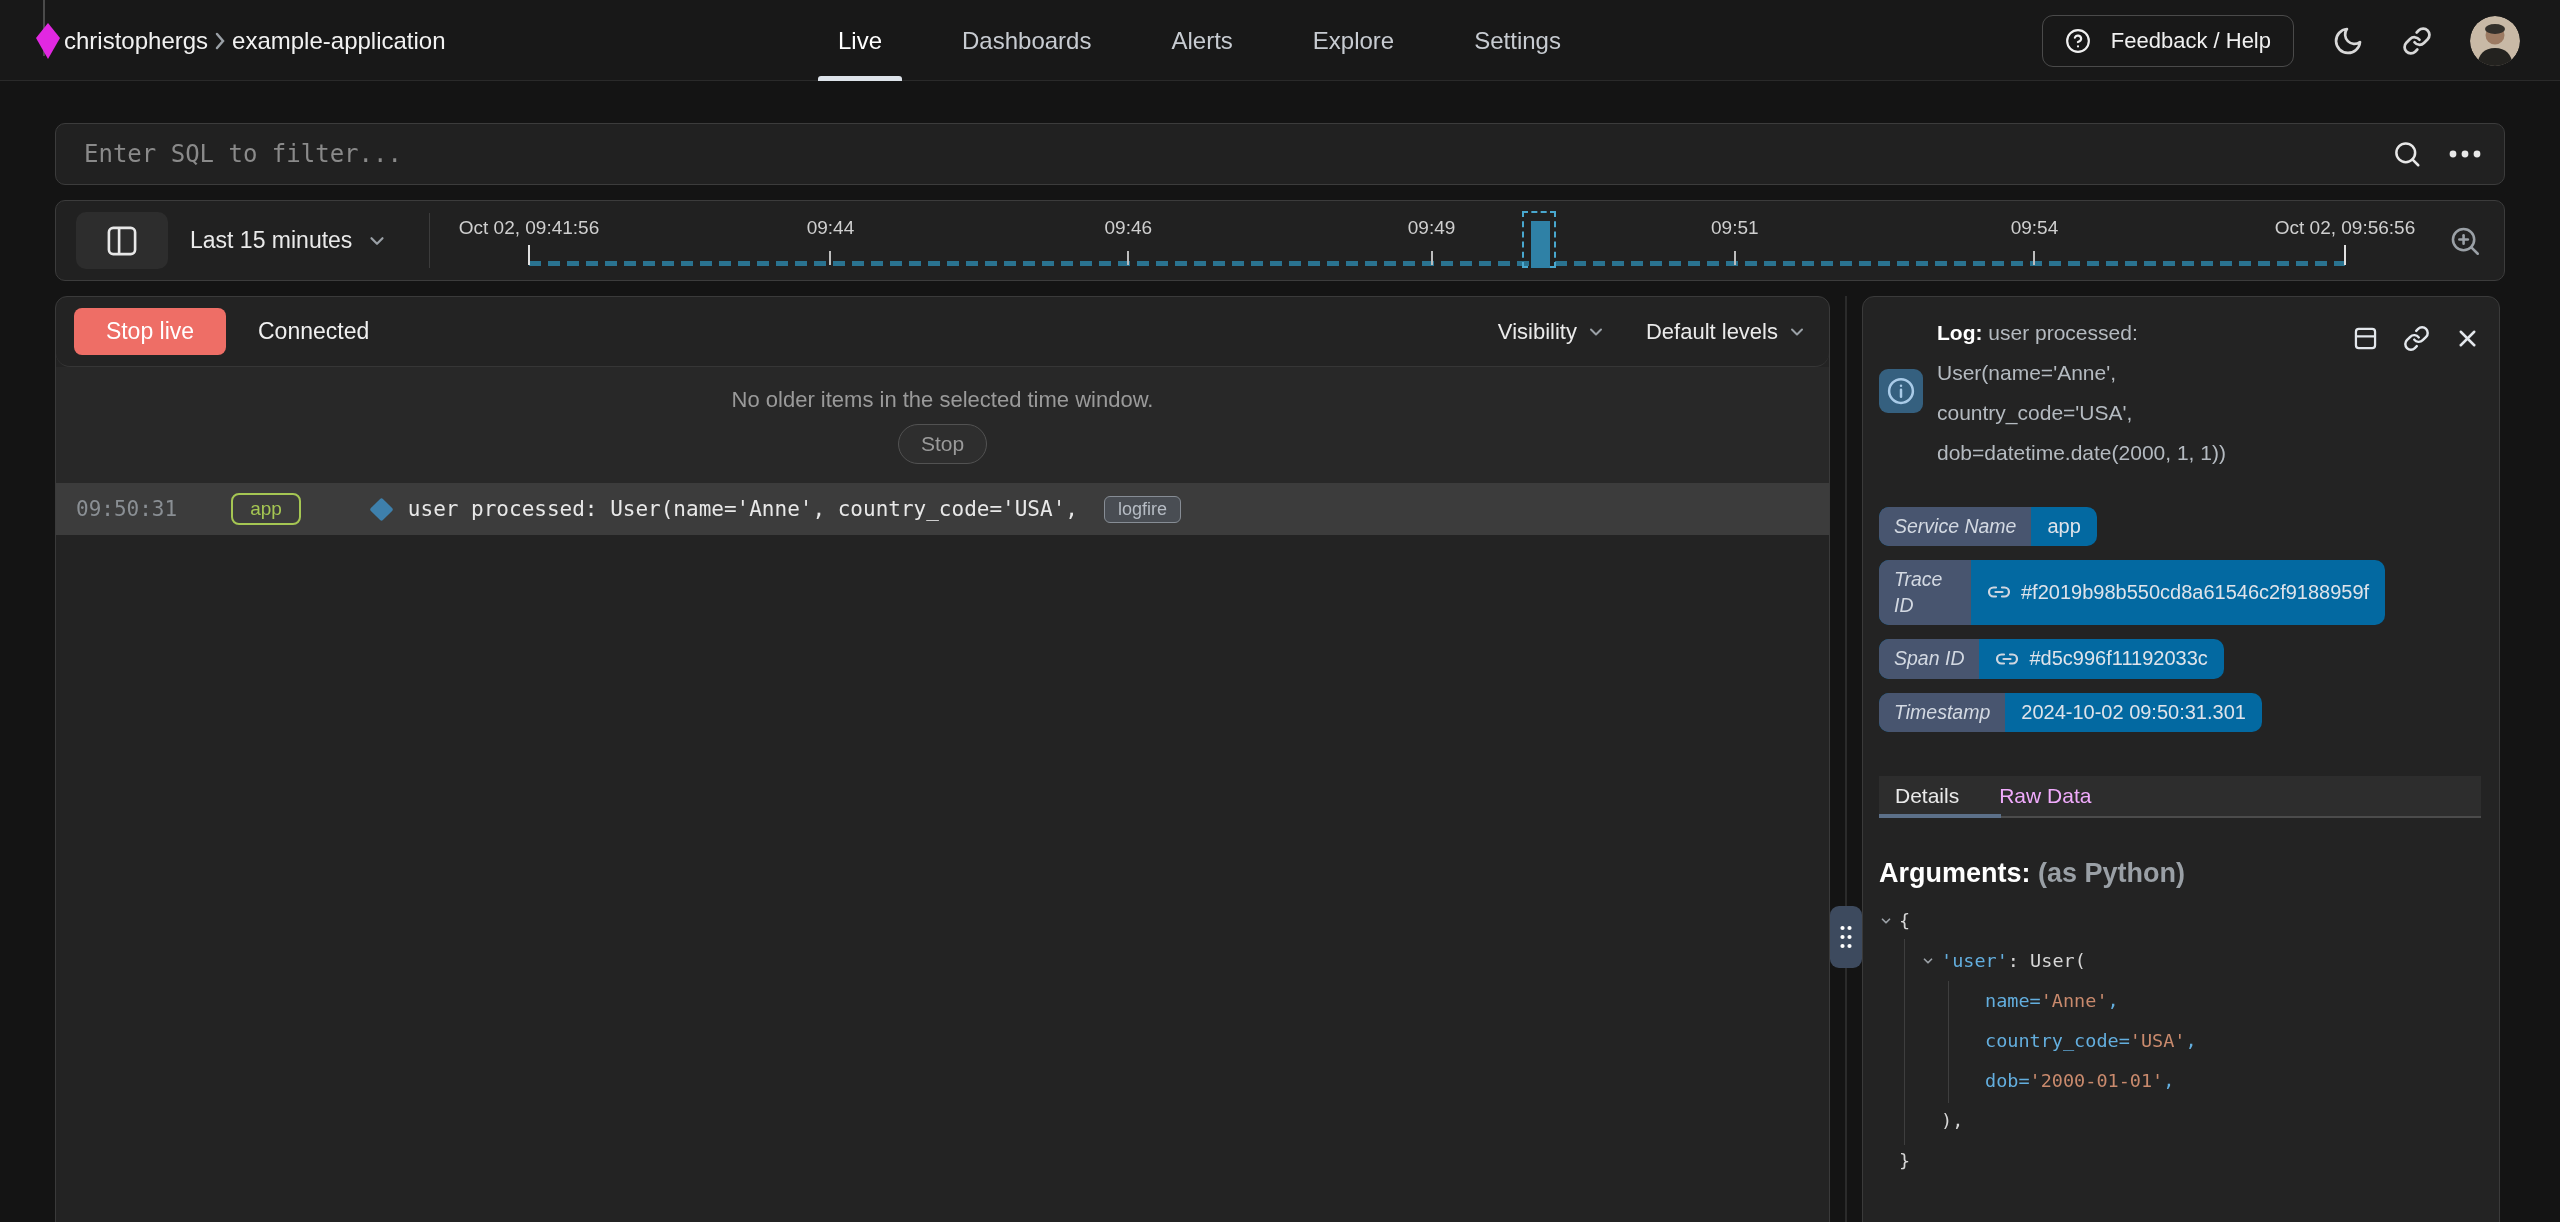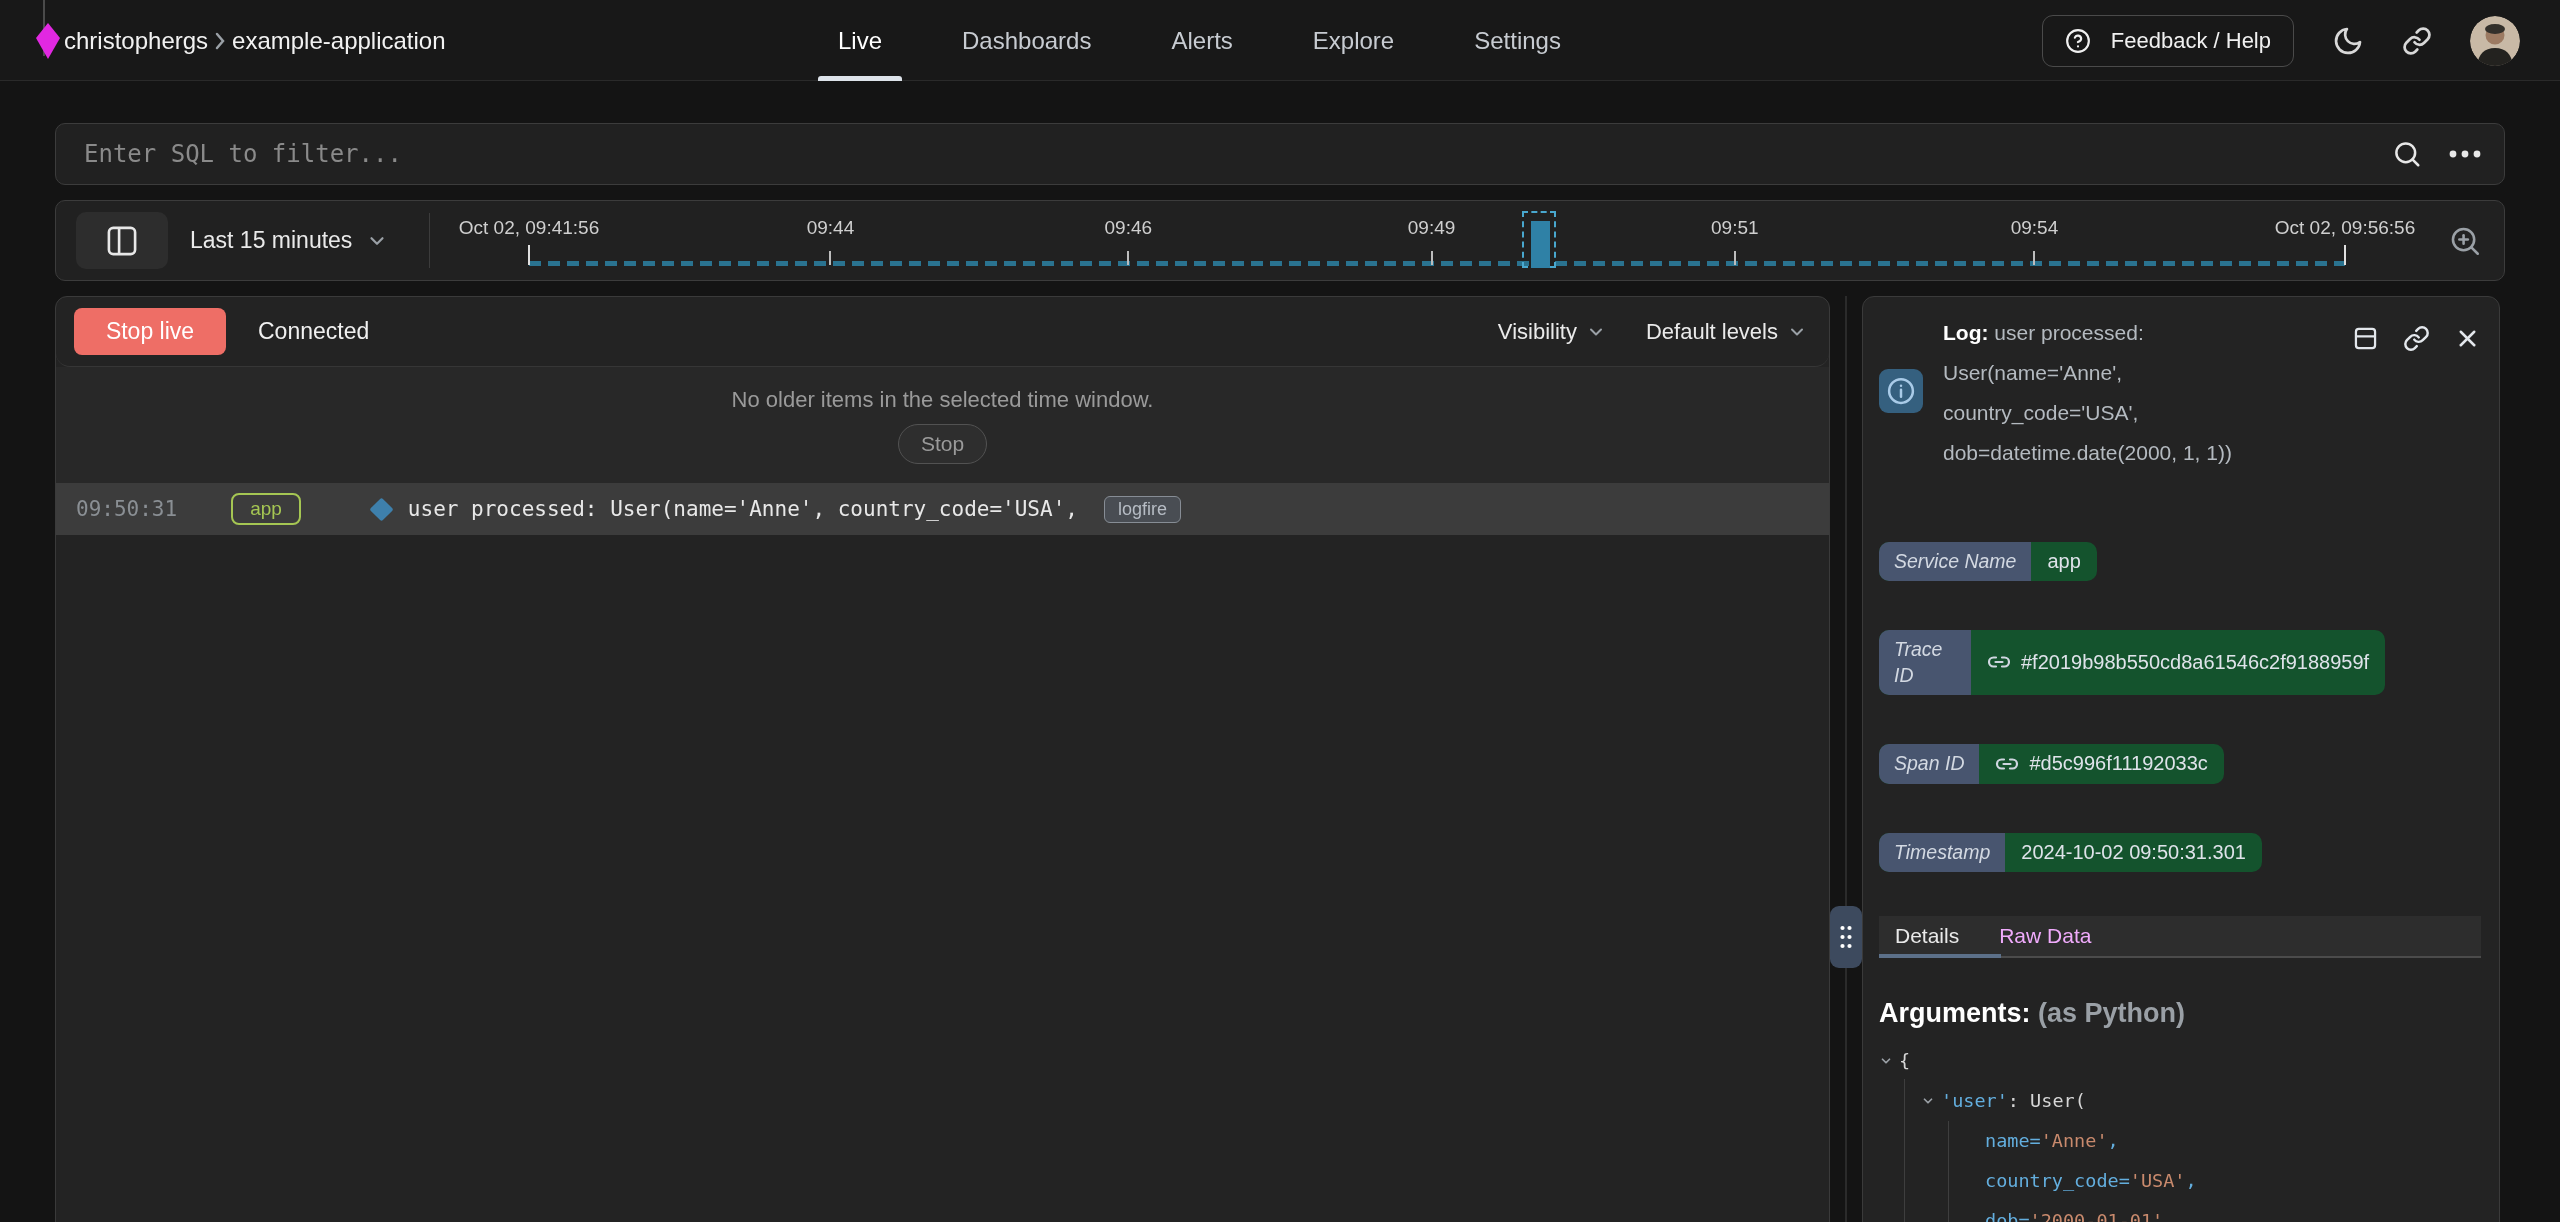--- a/index.html
+++ b/index.html
@@ -98,28 +98,28 @@
     cursor:col-resize; color:#ffffff; }
 
   
   .details-panel { position:absolute; left:1862px; top:296px; width:638px; height:940px;
     background:#232323; border:1.5px solid #3a3a3a; border-radius:12px;
     padding:12px 18px 0 16px; overflow:hidden; }
   .dp-header { display:flex; align-items:flex-start; }
   .info-chip { width:44px; height:44px; flex:none; align-self:center;
     background:#35607f; border-radius:9px; color:#a9cbe8;
     display:flex; align-items:center; justify-content:center; }
-  .dp-title { width:372px; margin-left:20px; font-size:21px; line-height:40px;
+  .dp-title { width:372px; margin-left:14px; font-size:21px; line-height:40px;
     color:#b4bac0; padding-top:4px; }
   .dp-title b { color:#ffffff; }
   .dp-actions { margin-left:auto; display:flex; gap:24px; padding-top:16px; color:#e3e7ec; }
   .dp-actions .icon-btn { color:#e3e7ec; }
   .dp-fields { margin-top:34px; display:flex; flex-direction:column; gap:14px; align-items:flex-start; }
-  .pill { display:flex; align-items:stretch; background:#14532d; border-radius:10px;
-    overflow:hidden; max-width:100%;margin-top:35px; }
+  .pill { display:flex; align-items:stretch; background:#0369a1; border-radius:10px;
+    overflow:hidden; max-width:100%; }
   .pill-label { background:#48556f; font-style:italic; font-size:19.5px; color:#d3d9e2;
     padding:8px 15px; display:flex; align-items:center; flex:none; }
   .pill-label.narrow { width:92px; line-height:1.35; padding:6px 12px 6px 15px; white-space:normal; }
   .pill-val { display:flex; align-items:center; gap:10px; padding:8px 16px;
     font-size:20px; color:#dfe3ea; white-space:nowrap; }
   .pill-val .plink { color:#cfd6e0; flex:none; }
   .dp-tabs { margin-top:44px; height:42px; background:#2d2d2d; border-bottom:2px solid #4b4b4b;
     display:flex; gap:40px; padding-left:16px; }
   .dp-tab { position:relative; display:flex; align-items:center; font-size:21px;
     color:#f0abfc; cursor:pointer; }

